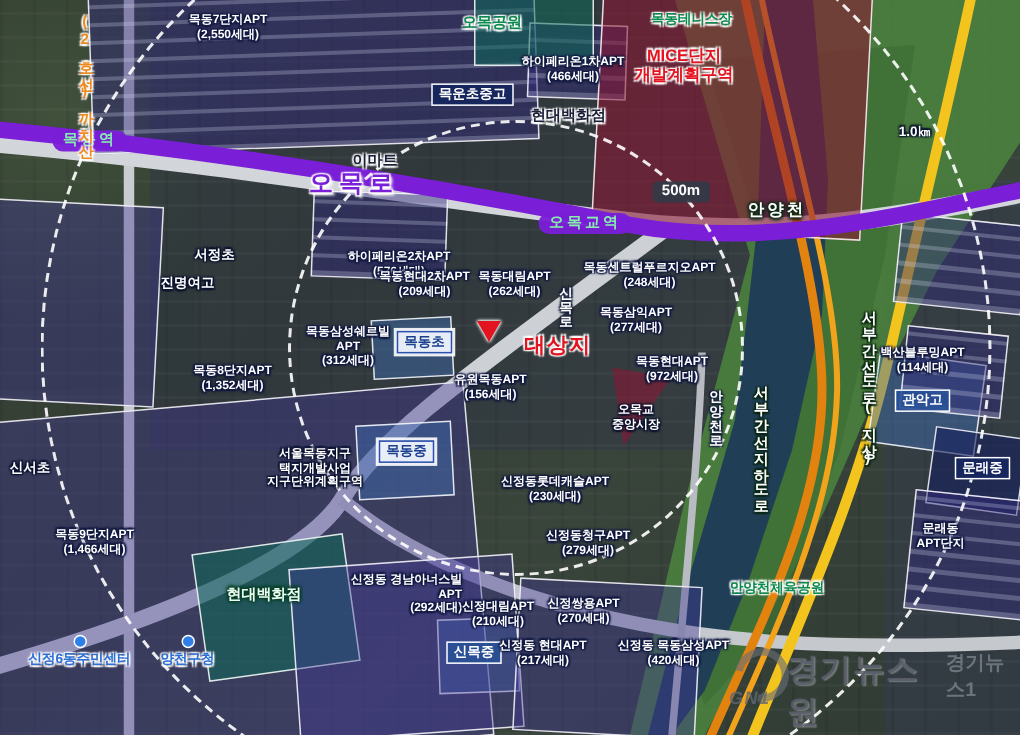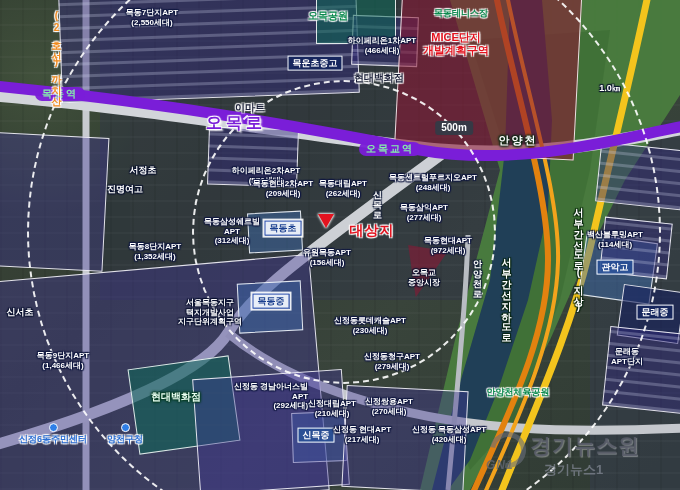--- a/index.html
+++ b/index.html
@@ -68,21 +68,21 @@
   #site-pin{position:absolute;z-index:6;left:318px;top:214px;width:0;height:0;
        border-left:8px solid transparent;border-right:8px solid transparent;
        border-top:14px solid #e3131f;filter:drop-shadow(0 0 1px #fff) drop-shadow(0 0 1px #fff);}
   
   #watermark{position:absolute;z-index:7;left:488px;top:432px;display:flex;align-items:flex-start;gap:6px;}
   .wm-logo{position:relative;width:36px;height:36px;}
   .wm-ring{position:absolute;left:2px;top:0;width:26px;height:26px;border-radius:50%;
        border:5px solid rgba(105,110,122,.62);border-left-color:transparent;transform:rotate(-35deg);}
   .wm-gn1{position:absolute;left:-2px;bottom:-4px;font-size:12px;font-weight:800;font-style:italic;
        color:rgba(98,103,115,.8);letter-spacing:1px;}
-  .wm-texts{display:flex;flex-direction:column;align-items:flex-start;}
+  .wm-texts{display:flex;flex-direction:row;align-items:flex-start;}
   .wm-title{font-size:21px;font-weight:800;color:rgba(88,92,104,.85);letter-spacing:1px;
        text-shadow:1px 1px 1px rgba(255,255,255,.35);}
   .wm-sub{font-size:13px;font-weight:bold;color:rgba(128,133,145,.75);margin:1px 0 0 14px;}
 </style>
 </head>
 <body>
 
 <div id="stage">
 
   <div class="patch" style="left:0;top:0;width:130px;height:260px;background:radial-gradient(circle at 30% 30%, #42523c, #303c30 70%);opacity:.9;"></div>

